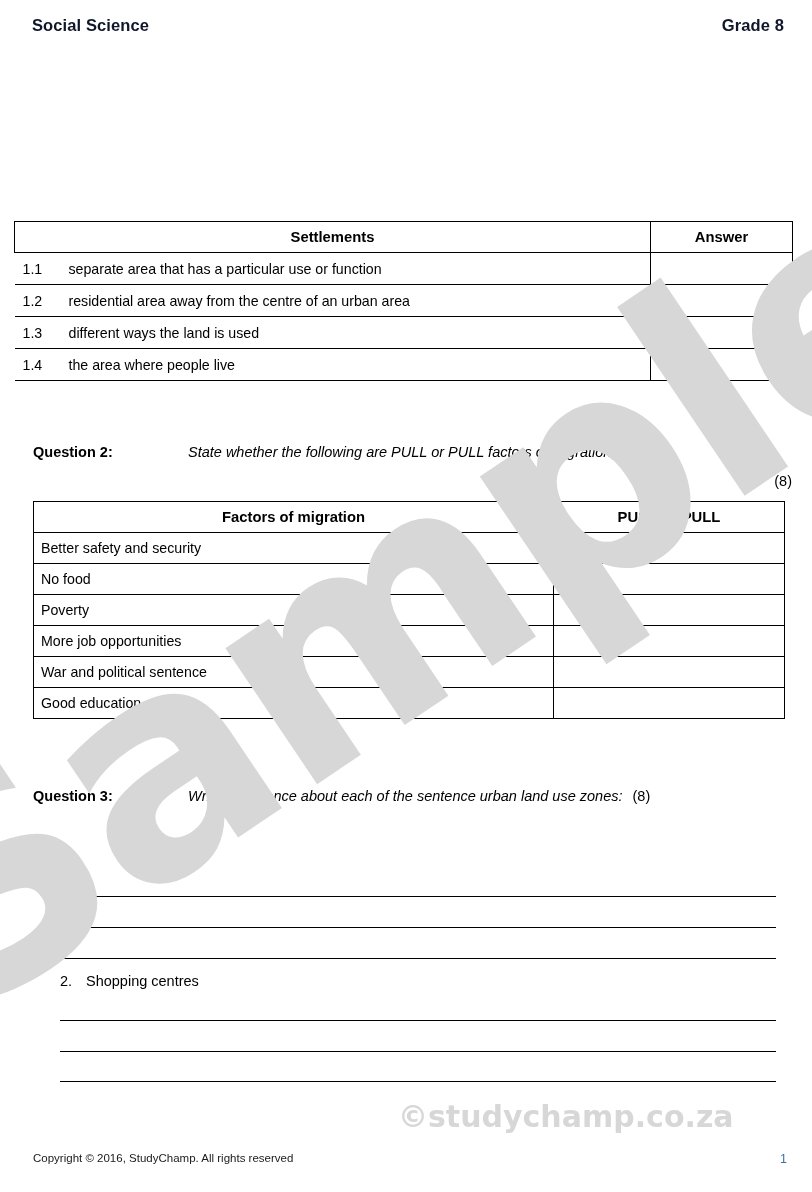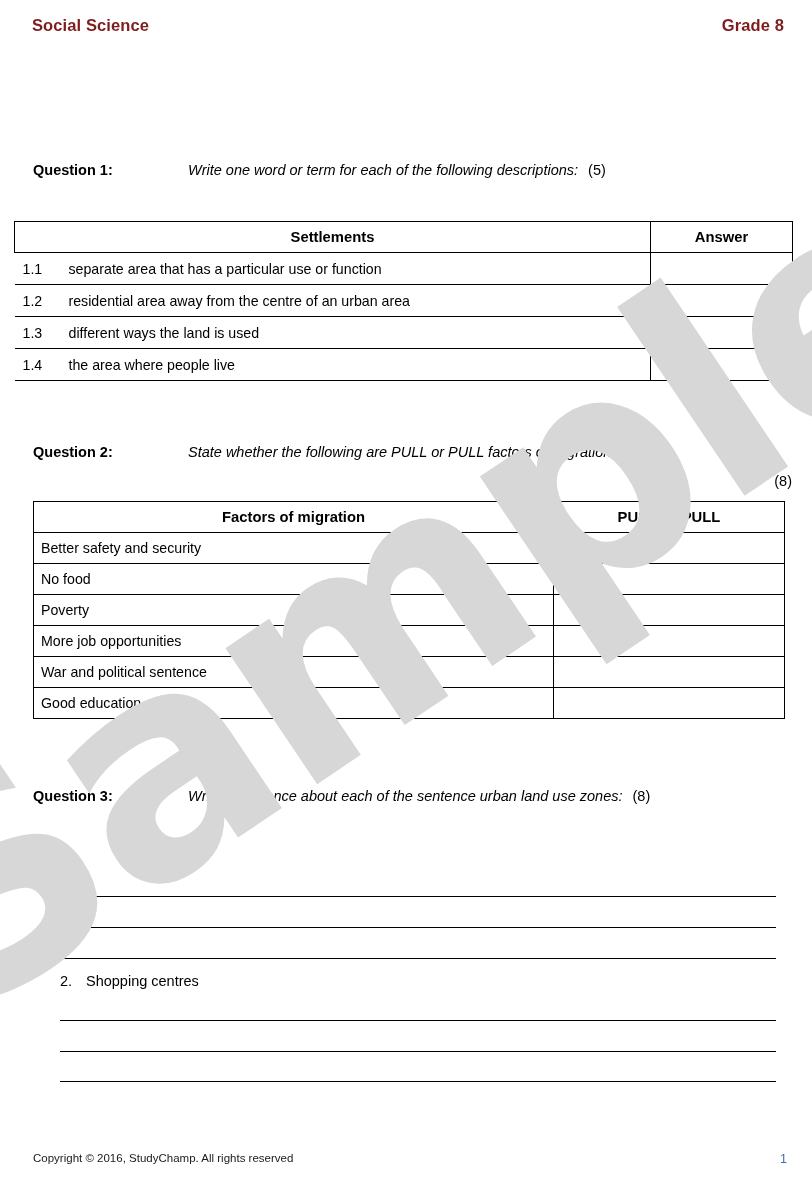--- a/index.html
+++ b/index.html
@@ -32,21 +32,21 @@
     right: 28px;
     height: 26px;
     display: flex;
     justify-content: space-between;
     align-items: flex-start;
   }
   .doc-header .subject,
   .doc-header .grade {
     font-size: 16.5px;
     font-weight: bold;
-    color: #7f1d1d;
+    color: #0f172a;
     letter-spacing: 0.1px;
     white-space: nowrap;
   }
 
   
   .title-banner {
     position: absolute;
     top: 60px;
     left: 153px;
     width: 487px;
@@ -207,23 +207,20 @@
 <body>
 
 <div class="page">
 
   <div class="doc-header">
     <span class="subject">Social Science</span>
     <span class="grade">Grade 8</span>
   </div>
 
 
-  <div class="q-row" style="top:162px;">
-    <span class="q-label">Question 1:</span><span class="q-prompt">Write one word or term for each of the following descriptions:</span><span class="q-marks">(5)</span>
-  </div>
 
   <table class="sheet" id="q1-table">
     <colgroup>
         <col class="col-desc">
         <col class="col-ans">
       </colgroup>
     <thead>
       <tr>
         <th class="desc-h">Settlements</th>
         <th class="ans-h">Answer</th>
@@ -310,17 +307,18 @@
   <div class="ans-line" style="top:958px;"></div>
 
   <div class="q3-item" style="top:973px;">
     <span class="item-num">2.</span><span>Shopping centres</span>
   </div>
   <div class="ans-line" style="top:1020px;"></div>
   <div class="ans-line" style="top:1051px;"></div>
   <div class="ans-line" style="top:1081px;"></div>
 
   <div class="wm-sample">Sample</div>
+  <div class="wm-url">©studychamp.co.za</div>
 
   <div class="footer-copy">Copyright © 2016, StudyChamp. All rights reserved</div>
   <div class="footer-page">1</div>
 
 </div>
 
 </body></html>

